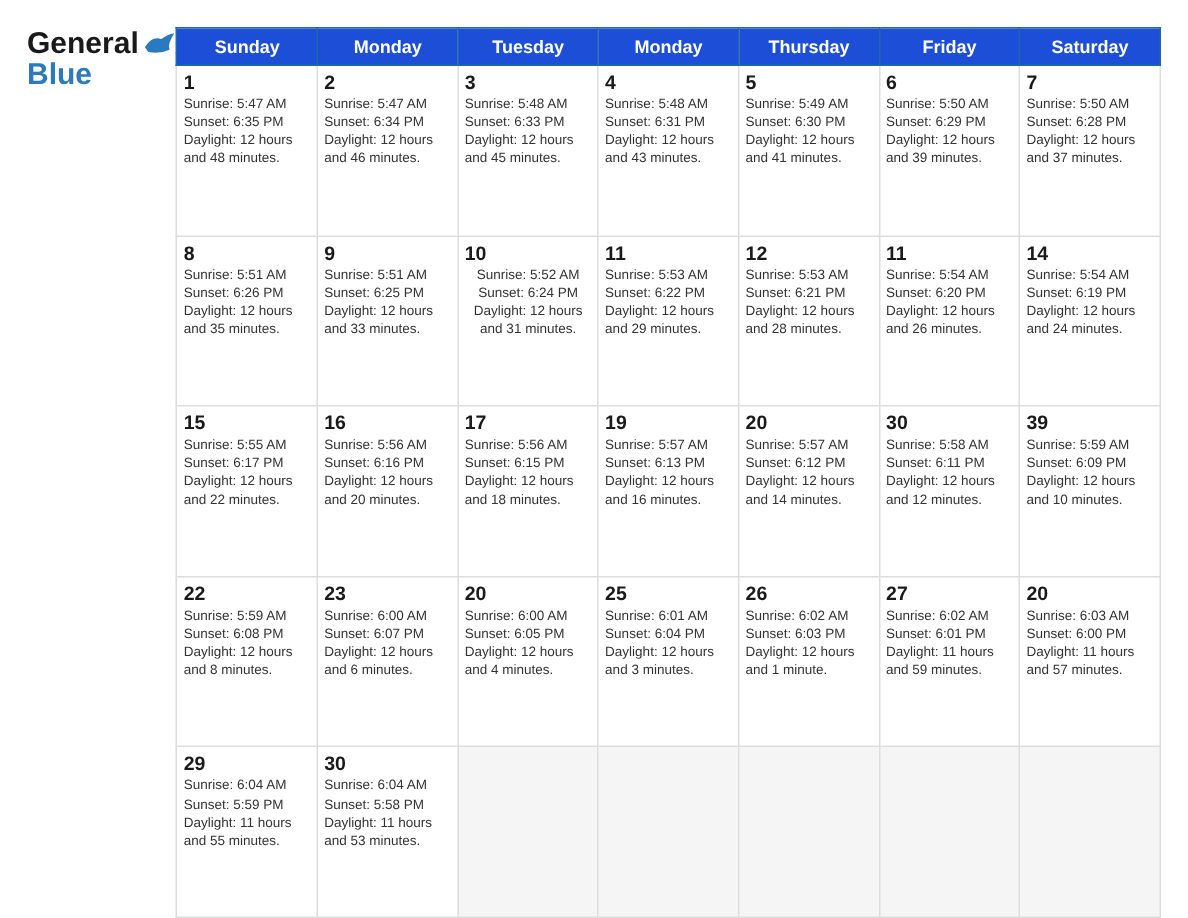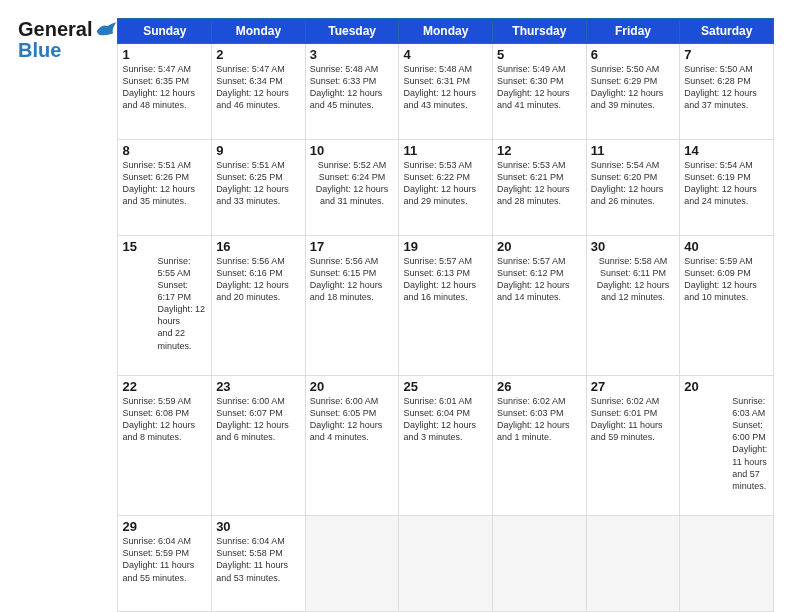--- a/index.html
+++ b/index.html
@@ -211,21 +211,21 @@
             <span class="day-num">14</span>
             <div class="day-info" style="white-space: pre-line;">Sunrise: 5:54 AM
 Sunset: 6:19 PM
 Daylight: 12 hours
 and 24 minutes.</div>
           </td>
         </tr>
         <tr>
           <td>
             <span class="day-num">15</span>
-            <div class="day-info" style="white-space: pre-line; margin-left: 35px;">Sunrise: 5:55 AM
+            <div class="day-info" style="white-space: pre-line;">Sunrise: 5:55 AM
 Sunset: 6:17 PM
 Daylight: 12 hours
 and 22 minutes.</div>
           </td>
           <td>
             <span class="day-num">16</span>
             <div class="day-info" style="white-space: pre-line;">Sunrise: 5:56 AM
 Sunset: 6:16 PM
 Daylight: 12 hours
 and 20 minutes.</div>
@@ -246,27 +246,27 @@
           </td>
           <td>
             <span class="day-num">20</span>
             <div class="day-info" style="white-space: pre-line;">Sunrise: 5:57 AM
 Sunset: 6:12 PM
 Daylight: 12 hours
 and 14 minutes.</div>
           </td>
           <td>
             <span class="day-num">30</span>
-            <div class="day-info" style="white-space: pre-line; text-align: center;">Sunrise: 5:58 AM
+            <div class="day-info" style="white-space: pre-line;">Sunrise: 5:58 AM
 Sunset: 6:11 PM
 Daylight: 12 hours
 and 12 minutes.</div>
           </td>
           <td>
-            <span class="day-num">40</span>
+            <span class="day-num">39</span>
             <div class="day-info" style="white-space: pre-line;">Sunrise: 5:59 AM
 Sunset: 6:09 PM
 Daylight: 12 hours
 and 10 minutes.</div>
           </td>
         </tr>
         <tr>
           <td>
             <span class="day-num">22</span>
             <div class="day-info" style="white-space: pre-line;">Sunrise: 5:59 AM
@@ -304,21 +304,21 @@
           </td>
           <td>
             <span class="day-num">27</span>
             <div class="day-info" style="white-space: pre-line;">Sunrise: 6:02 AM
 Sunset: 6:01 PM
 Daylight: 11 hours
 and 59 minutes.</div>
           </td>
           <td>
             <span class="day-num">20</span>
-            <div class="day-info" style="white-space: pre-line; margin-left: 48px;">Sunrise: 6:03 AM
+            <div class="day-info" style="white-space: pre-line;">Sunrise: 6:03 AM
 Sunset: 6:00 PM
 Daylight: 11 hours
 and 57 minutes.</div>
           </td>
         </tr>
         <tr>
           <td>
             <span class="day-num">29</span>
             <div class="day-info" style="white-space: pre-line;">Sunrise: 6:04 AM
 Sunset: 5:59 PM

